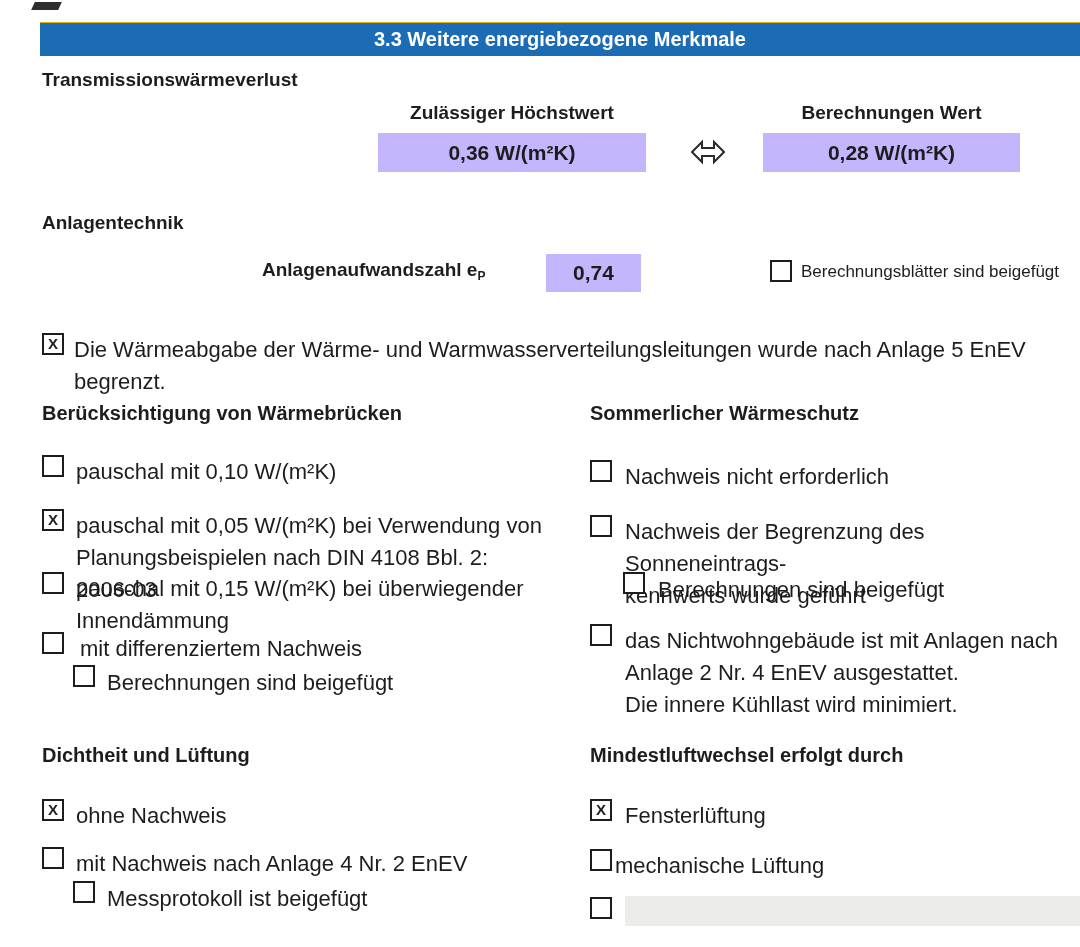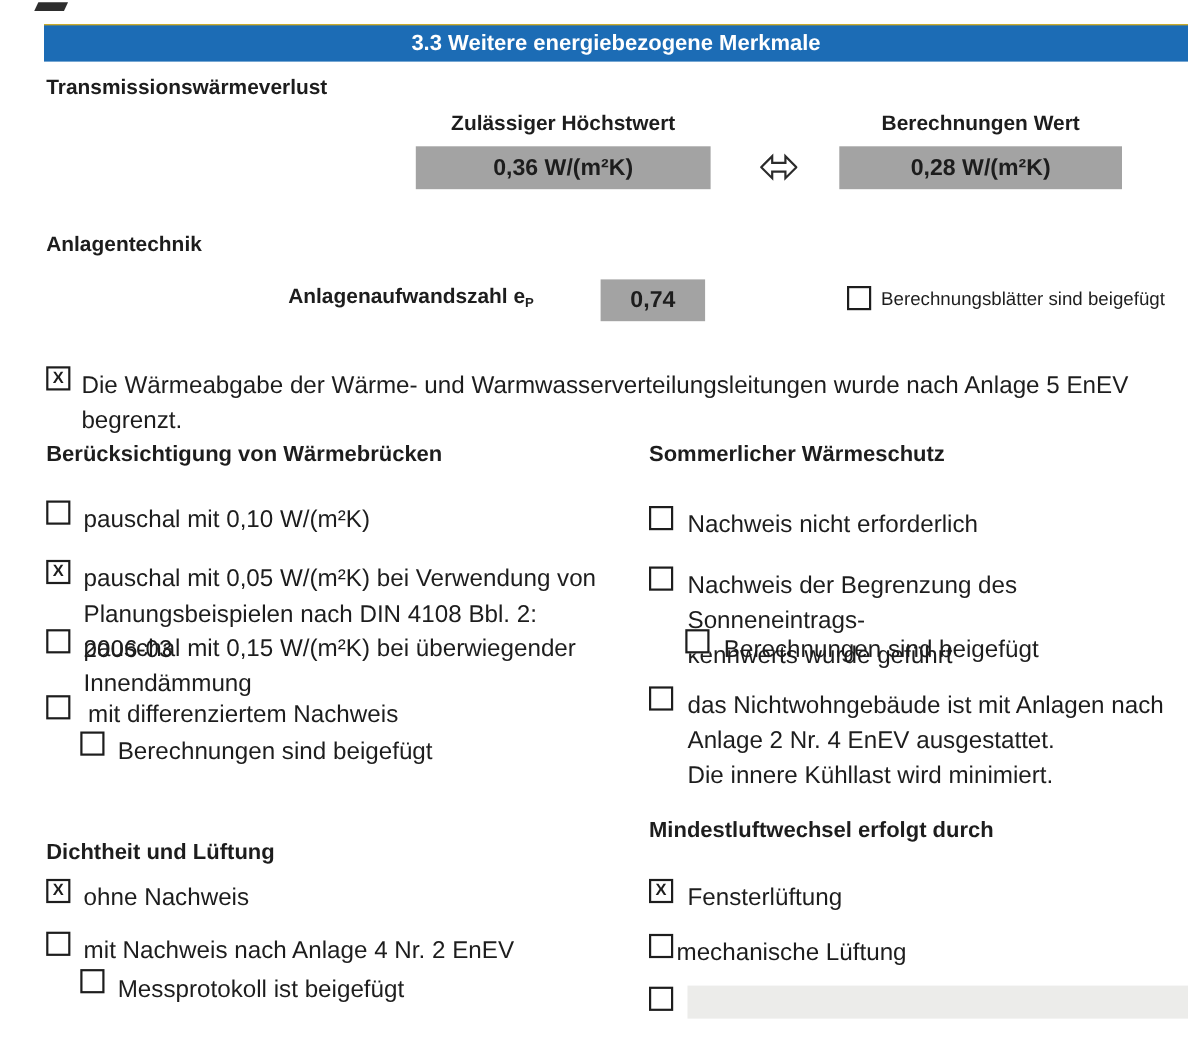--- a/index.html
+++ b/index.html
@@ -20,21 +20,21 @@
     left:40px;top:22px;width:1040px;height:33px;
     background:#1c6cb5;
     color:#ffffff;font-weight:bold;font-size:20px;
     text-align:center;line-height:33px;
     border-top:1px solid #eab308;
   }
   .heading{font-weight:bold;font-size:19px;white-space:nowrap;}
   .section-heading{font-weight:bold;font-size:20px;white-space:nowrap;}
   .col-label{font-weight:bold;font-size:19px;text-align:center;}
   .gray-field{
-    background:#a3a3a3;
+    background:#c4b5fd;
     font-weight:bold;font-size:21px;
     text-align:center;
   }
   .val-box{width:268px;height:39px;line-height:39px;}
   .cb{
     display:inline-block;box-sizing:border-box;
     width:22px;height:22px;
     border:2px solid #1d1d1d;background:#fff;
     font-weight:600;font-size:15px;line-height:18px;
     text-align:center;color:#1d1d1d;
@@ -113,21 +113,21 @@
 kennwerts wurde geführt</div>
 
   <span class="abs cb" style="left:623px;top:572px;"></span>
   <div class="abs cb-label" style="left:658px;top:574px;">Berechnungen sind beigefügt</div>
 
   <span class="abs cb" style="left:590px;top:624px;"></span>
   <div class="abs cb-label" style="left:625px;top:625px;width:460px;">das Nichtwohngebäude ist mit Anlagen nach
 Anlage 2 Nr. 4 EnEV ausgestattet.
 Die innere Kühllast wird minimiert.</div>
 
-  <div class="abs section-heading" style="left:42px;top:744px;margin-top:20px;">Dichtheit und Lüftung</div>
+  <div class="abs section-heading" style="left:42px;top:744px;">Dichtheit und Lüftung</div>
 
   <span class="abs cb" style="left:42px;top:799px;">X</span>
   <div class="abs cb-label" style="left:76px;top:800px;">ohne Nachweis</div>
 
   <span class="abs cb" style="left:42px;top:847px;"></span>
   <div class="abs cb-label" style="left:76px;top:848px;">mit Nachweis nach Anlage 4 Nr. 2 EnEV</div>
 
   <span class="abs cb" style="left:73px;top:881px;"></span>
   <div class="abs cb-label" style="left:107px;top:883px;">Messprotokoll ist beigefügt</div>
 

